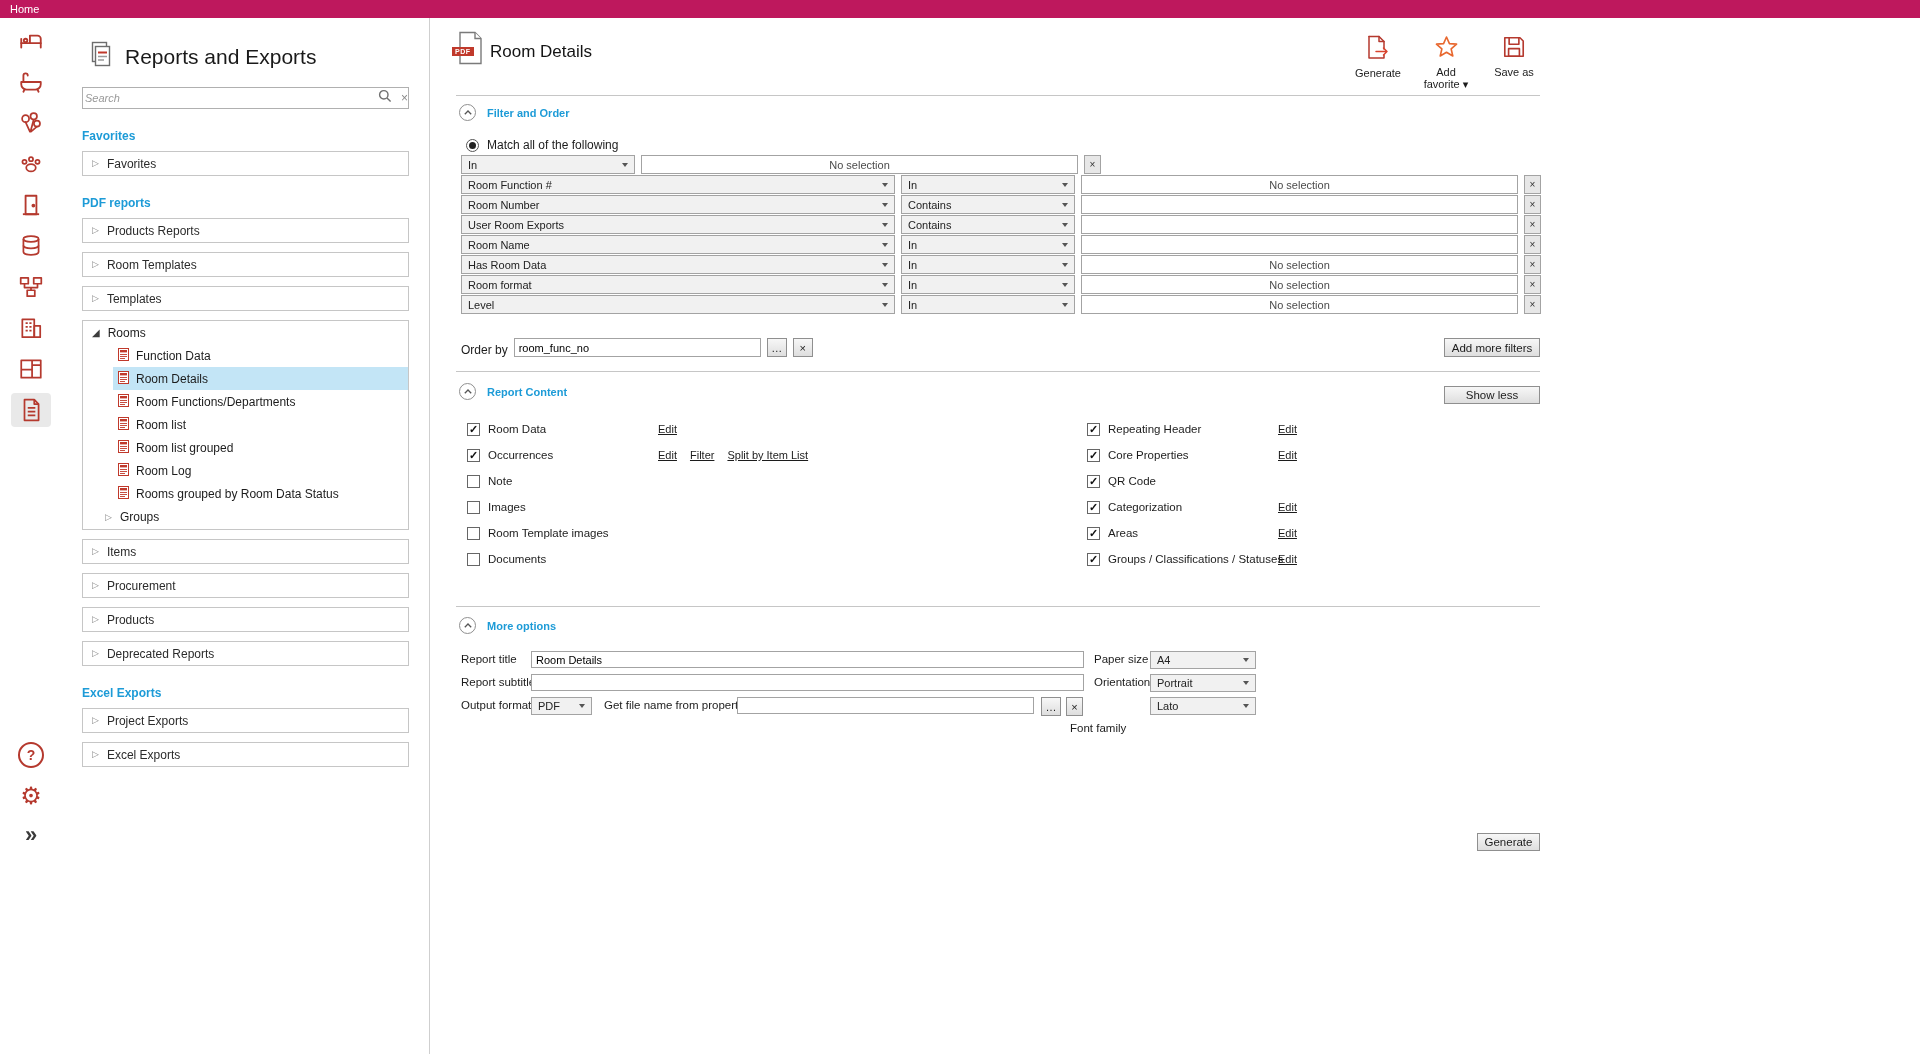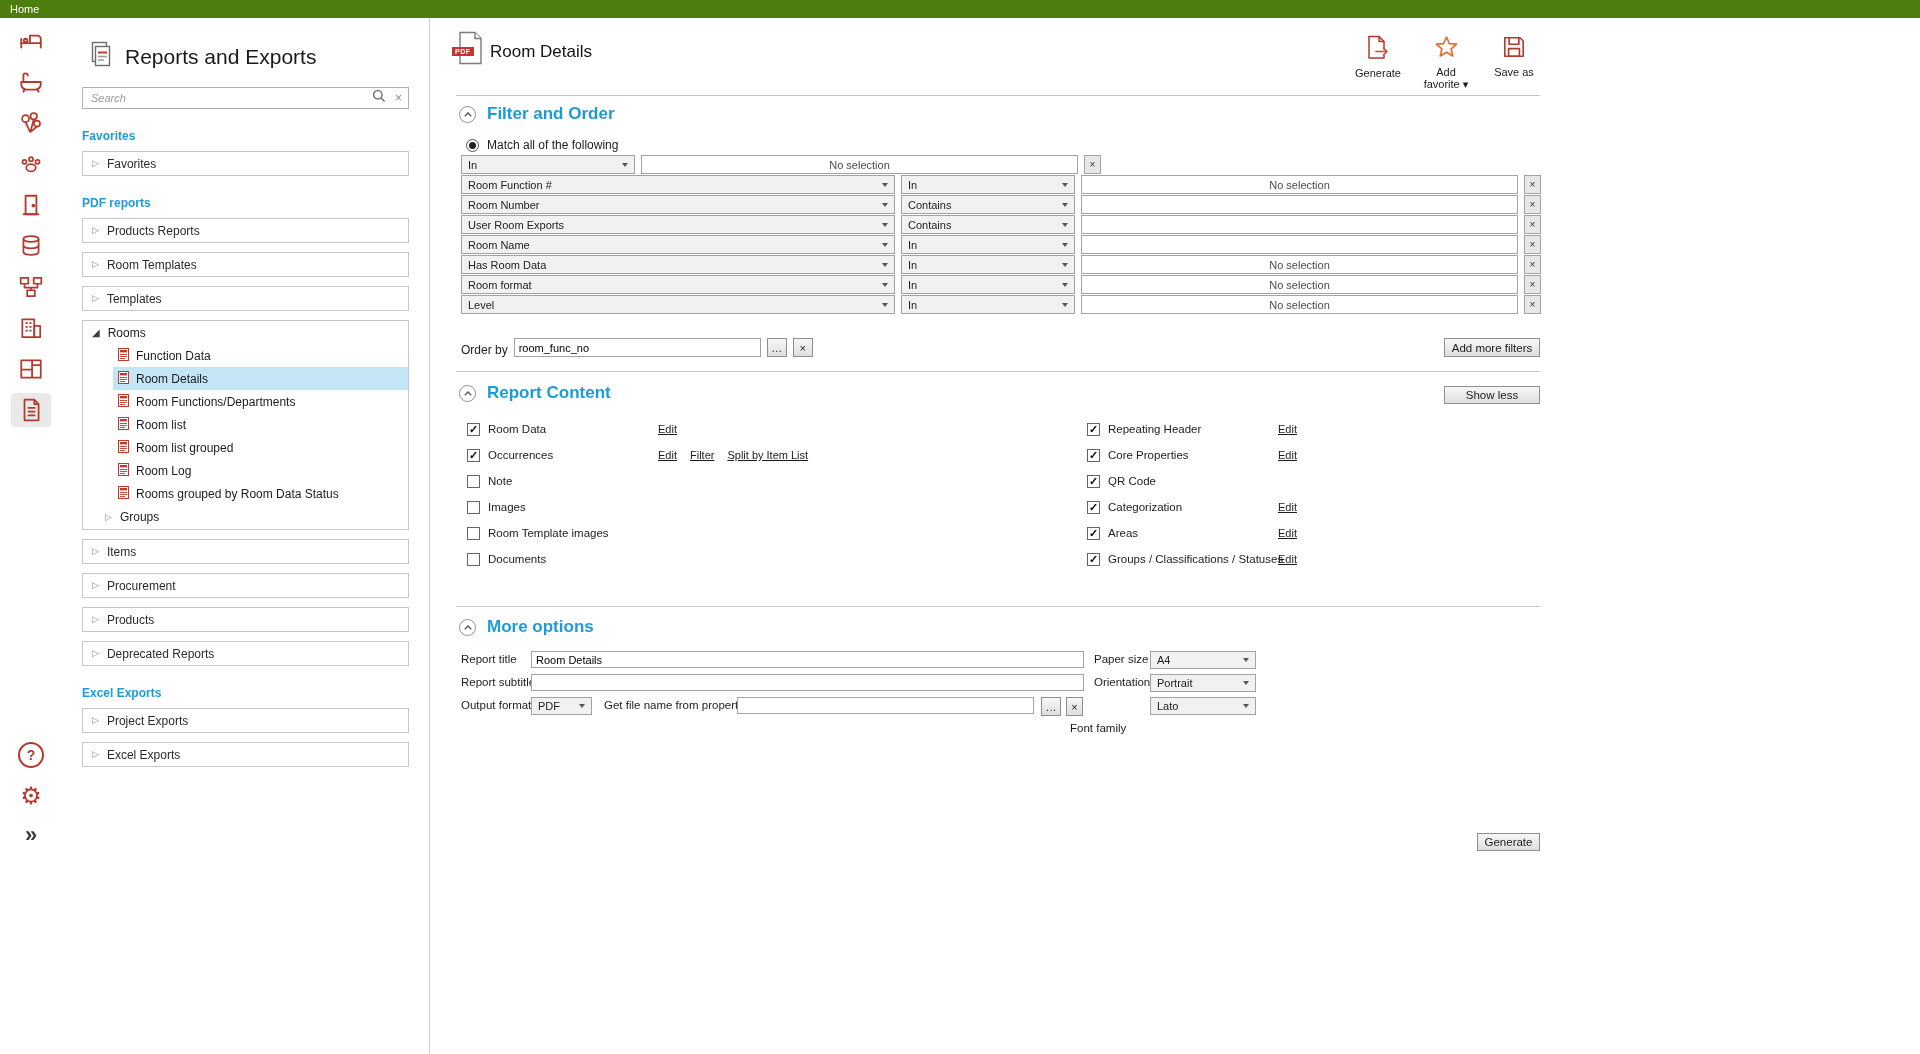--- a/index.html
+++ b/index.html
@@ -1,40 +1,40 @@
 <!DOCTYPE html>
 <html><head>
 <meta charset="utf-8">
 <style>
   html,body{margin:0;padding:0;background:#9a9a9a;}
   #app{position:relative;width:1920px;height:1054px;background:#fff;overflow:hidden;
        font-family:"Liberation Sans",sans-serif;color:#1c1c1c;}
 
   
-  .topbar{position:absolute;left:0;top:0;width:100%;height:18px;background:#4d7c0f;
+  .topbar{position:absolute;left:0;top:0;width:100%;height:18px;background:#be185d;
           color:#fff;font-size:11px;line-height:18px;padding-left:10px;box-sizing:border-box;}
 
   
   .rail{position:absolute;left:0;top:18px;width:62px;bottom:0;background:#fff;border-right:1px solid #ededed;}
   .rail-icons{padding-top:6px;}
   .rail-btn{width:40px;height:34px;margin:0 auto 7px auto;display:flex;align-items:center;justify-content:center;color:#b5392e;cursor:pointer;}
   .rail-btn.selected{background:#e9e9e9;border-radius:4px;}
   .rail-btn svg{display:block;}
   .rail-bottom{position:absolute;top:724px;left:0;width:62px;display:flex;flex-direction:column;align-items:center;gap:16px;}
   .help-badge{width:22px;height:22px;border:2px solid #b5392e;border-radius:50%;color:#b5392e;
               font-weight:bold;font-size:14px;display:flex;align-items:center;justify-content:center;cursor:pointer;}
   .gear-glyph{font-size:24px;color:#b5392e;line-height:24px;cursor:pointer;}
   .dbl-chevron{font-size:22px;color:#3a3a3a;font-weight:bold;cursor:pointer;line-height:22px;}
 
   
   .sidebar{position:absolute;left:62px;top:18px;width:368px;bottom:0;background:#fff;
            border-right:1px solid #cfcfcf;box-sizing:border-box;}
   .sb-header{display:flex;align-items:center;gap:13px;padding:22px 0 0 26px;}
   .sb-title{font-size:21px;color:#1a1a1a;}
-  .sb-search{margin:13px 20px 0 20px;height:20px;border:1px solid #b0b0b0;display:flex;align-items:center;padding:0 6px;gap:9px;}
+  .sb-search{margin:13px 20px 0 20px;height:20px;border:1px solid #b0b0b0;display:flex;align-items:center;padding:0 0;gap:9px;}
   .sb-search input{flex:1;border:none;outline:none;font-size:11px;font-family:"Liberation Sans",sans-serif;}
   .sb-search input::placeholder{font-style:italic;color:#999;}
   .glyph-x{color:#8a8a8a;font-size:12px;cursor:pointer;line-height:1;}
   .sb-section-label{margin:20px 20px 8px 20px;color:#1d9bd7;font-weight:bold;font-size:12px;}
   .sb-item{margin:0 20px 9px 20px;height:23px;border:1px solid #c6c6c6;display:flex;align-items:center;
            padding-left:9px;gap:8px;font-size:12px;color:#2b2b2b;background:#fff;cursor:pointer;}
   .tree-arrow{color:#8a8a8a;font-size:9px;line-height:1;}
   .tree-arrow.exp{color:#3c3c3c;font-size:10px;}
   .sb-group{margin:0 20px 9px 20px;border:1px solid #c6c6c6;background:#fff;}
   .sb-group-header{height:23px;display:flex;align-items:center;padding-left:9px;gap:8px;font-size:12px;cursor:pointer;}
@@ -48,21 +48,21 @@
   .pdf-badge{position:absolute;left:22px;top:29px;background:#c0392b;color:#fff;font-size:7px;font-weight:bold;
              padding:1px 3px;letter-spacing:.5px;}
   .main-title{position:absolute;left:60px;top:24px;font-size:17px;color:#141414;}
   .toolbar{position:absolute;top:16px;right:380px;display:flex;gap:16px;}
   .tool{display:flex;flex-direction:column;align-items:center;gap:3px;font-size:11px;color:#1c1c1c;
         width:52px;text-align:center;cursor:pointer;line-height:1.15;}
   .rule{position:absolute;left:26px;width:1084px;border-top:1px solid #c6c6c6;}
   .sec-head{position:absolute;left:29px;display:flex;align-items:center;gap:11px;}
   .collapse-btn{width:15px;height:15px;border:1px solid #8f8f8f;border-radius:50%;display:flex;
                 align-items:center;justify-content:center;background:#fff;cursor:pointer;}
-  .sec-title{color:#1d9bd7;font-weight:bold;font-size:17px;}
+  .sec-title{color:#1d9bd7;font-weight:bold;font-size:11px;}
   .match-row{position:absolute;left:36px;top:120px;display:flex;align-items:center;gap:8px;font-size:12px;}
   .radio{width:11px;height:11px;border:1px solid #555;border-radius:50%;position:relative;background:#fff;cursor:pointer;}
   .radio.checked::after{content:"";position:absolute;inset:2px;border-radius:50%;background:#222;}
 
   .filters{position:absolute;left:31px;top:137px;display:flex;flex-direction:column;gap:1px;}
   .frow{display:flex;gap:6px;height:19px;}
   .dd{background:#f1f1f1;border:1px solid #a3a3a3;display:flex;align-items:center;padding:0 6px;
       font-size:11px;color:#222;box-sizing:border-box;cursor:pointer;}
   .dd .caret{width:0;height:0;border-left:3.5px solid transparent;border-right:3.5px solid transparent;
              border-top:4px solid #555;margin-left:auto;}

